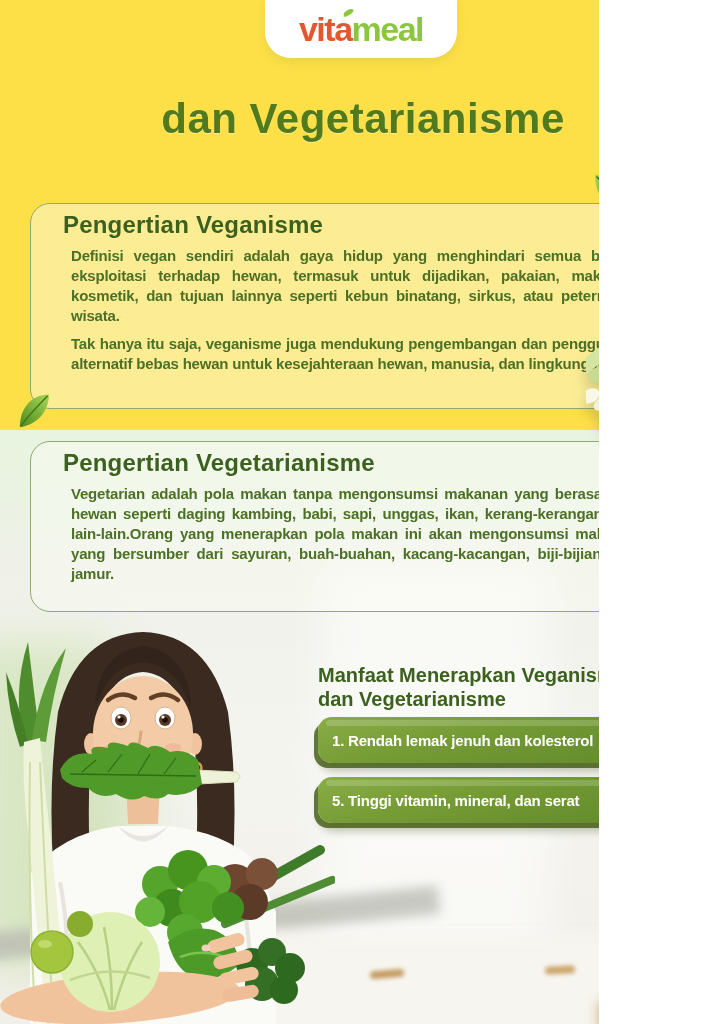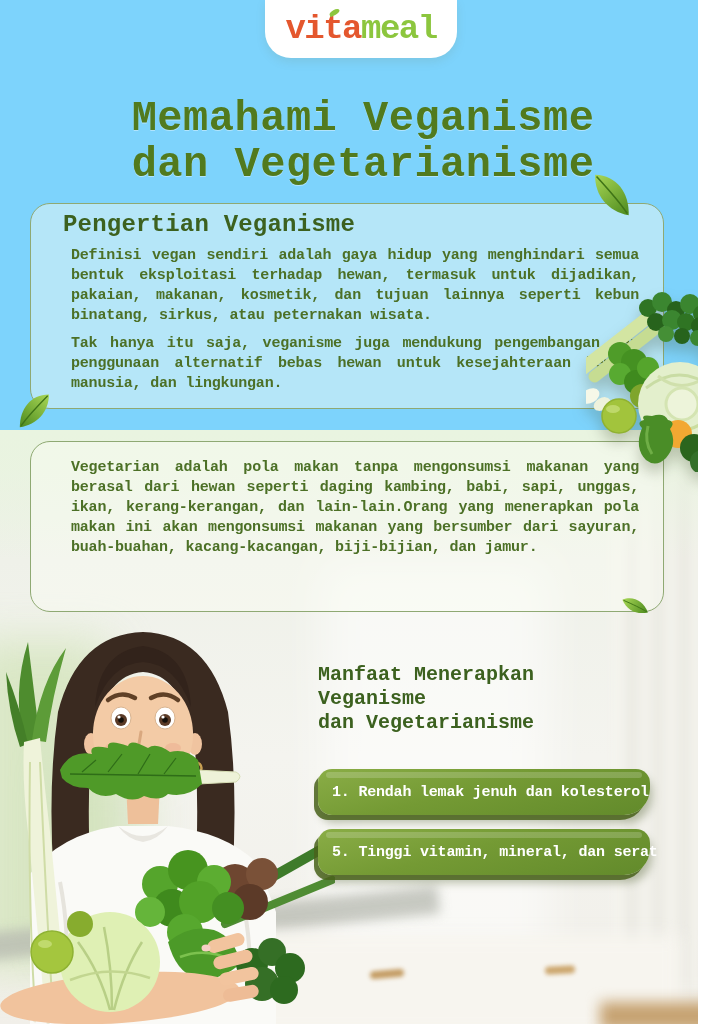--- a/index.html
+++ b/index.html
@@ -1,19 +1,19 @@
 <!DOCTYPE html>
 <html><head>
 <meta charset="utf-8">
 <style>
   html,body { margin:0; padding:0; background:#ffffff; }
   .poster {
-    position:relative; width:698px; height:1024px; overflow:hidden;
-    font-family:Liberation Mono, monospace;
-    background:#7dd3fc;
+    position:relative; width:599px; height:1024px; overflow:hidden;
+    font-family:Liberation Sans, sans-serif;
+    background:#fde047;
   }
   
   .bg-scene { position:absolute; left:0; top:430px; width:726px; height:594px;
     background:linear-gradient(180deg,#e9f2e0 0%,#eff1e9 22%,#f4f4ef 55%,#f1efe9 100%); }
   .bg-scene > div { position:absolute; }
   .window-glow { left:320px; top:130px; width:230px; height:420px; background:rgba(255,255,255,.55); filter:blur(22px); }
   .greenery-left { left:-30px; top:210px; width:140px; height:330px; background:#d3e4bb; opacity:.8; filter:blur(22px); }
   .greenery-left2 { left:60px; top:330px; width:90px; height:200px; background:#c9ddb0; opacity:.5; filter:blur(24px); }
   .curtain { left:612px; top:40px; width:114px; height:520px; opacity:.8; filter:blur(6px);
     background:repeating-linear-gradient(90deg,#f5f4ee 0 14px,#e9e8e0 14px 26px); }
@@ -57,21 +57,21 @@
   .leaf-small { left:620px; top:593px; width:28px; height:26px; transform:rotate(-18deg); }
 
   
   .veg-cluster { position:absolute; left:586px; top:292px; width:140px; height:180px; z-index:2;
     filter:drop-shadow(0 9px 7px rgba(70,80,45,.28)); }
   .woman { position:absolute; left:0; top:612px; width:335px; height:412px; z-index:2; }
 
   
   .benefits { position:absolute; left:318px; top:663px; width:332px; z-index:3; }
   .benefits h3 { margin:0; font-size:20px; line-height:24px; color:#3c611f; font-weight:bold; }
-  .ribbons { margin-top:34px; }
+  .ribbons { margin-top:6px; }
   .ribbon { position:relative; height:46px; margin-bottom:14px; display:flex; align-items:center;
     padding:0 14px; box-sizing:border-box; border-radius:14px 14px 26px 14px;
     background:linear-gradient(165deg,#8aad46 0%,#749a34 45%,#628a2b 100%);
     box-shadow:-4px 5px 0 rgba(73,97,27,.85), 2px 8px 9px rgba(90,105,60,.4);
     color:#ffffff; font-weight:bold; font-size:15px; letter-spacing:-.2px; white-space:nowrap; }
   .ribbon::after { content:""; position:absolute; left:8px; right:8px; top:3px; height:6px;
     border-radius:6px; background:rgba(255,255,255,.18); }
 </style>
 </head>
 <body>
@@ -92,31 +92,31 @@
   </div>
 
   <div class="logo-badge">
     <div class="logo-text">
       <span class="logo-vita">vita</span><span class="logo-meal">meal</span>
       <i class="i-leaf"></i>
     </div>
   </div>
 
   <h1 class="main-title" style="margin:0;">
-    <div>Memahami Veganisme</div>
     <div>dan Vegetarianisme</div>
   </h1>
 
   <section class="card card1">
     <h2>Pengertian Veganisme</h2>
     <p>Definisi vegan sendiri adalah gaya hidup yang menghindari semua bentuk eksploitasi terhadap hewan, termasuk untuk dijadikan, pakaian, makanan, kosmetik, dan tujuan lainnya seperti kebun binatang, sirkus, atau peternakan wisata.</p>
     <p>Tak hanya itu saja, veganisme juga mendukung pengembangan dan penggunaan alternatif bebas hewan untuk kesejahteraan hewan, manusia, dan lingkungan.</p>
   </section>
 
   <section class="card card2">
+    <h2>Pengertian Vegetarianisme</h2>
     <p>Vegetarian adalah pola makan tanpa mengonsumsi makanan yang berasal dari hewan seperti daging kambing, babi, sapi, unggas, ikan, kerang-kerangan, dan lain-lain.Orang yang menerapkan pola makan ini akan mengonsumsi makanan yang bersumber dari sayuran, buah-buahan, kacang-kacangan, biji-bijian, dan jamur.</p>
   </section>
 
   <svg class="leaf leaf-top-right" viewBox="0 0 60 60">
     <defs>
         <linearGradient id="lg1" x1="0" y1="0" x2="1" y2="1">
       <stop offset="0" stop-color="#a8d756"></stop>
           <stop offset="1" stop-color="#4d8a1e"></stop>
         </linearGradient>
       </defs>

